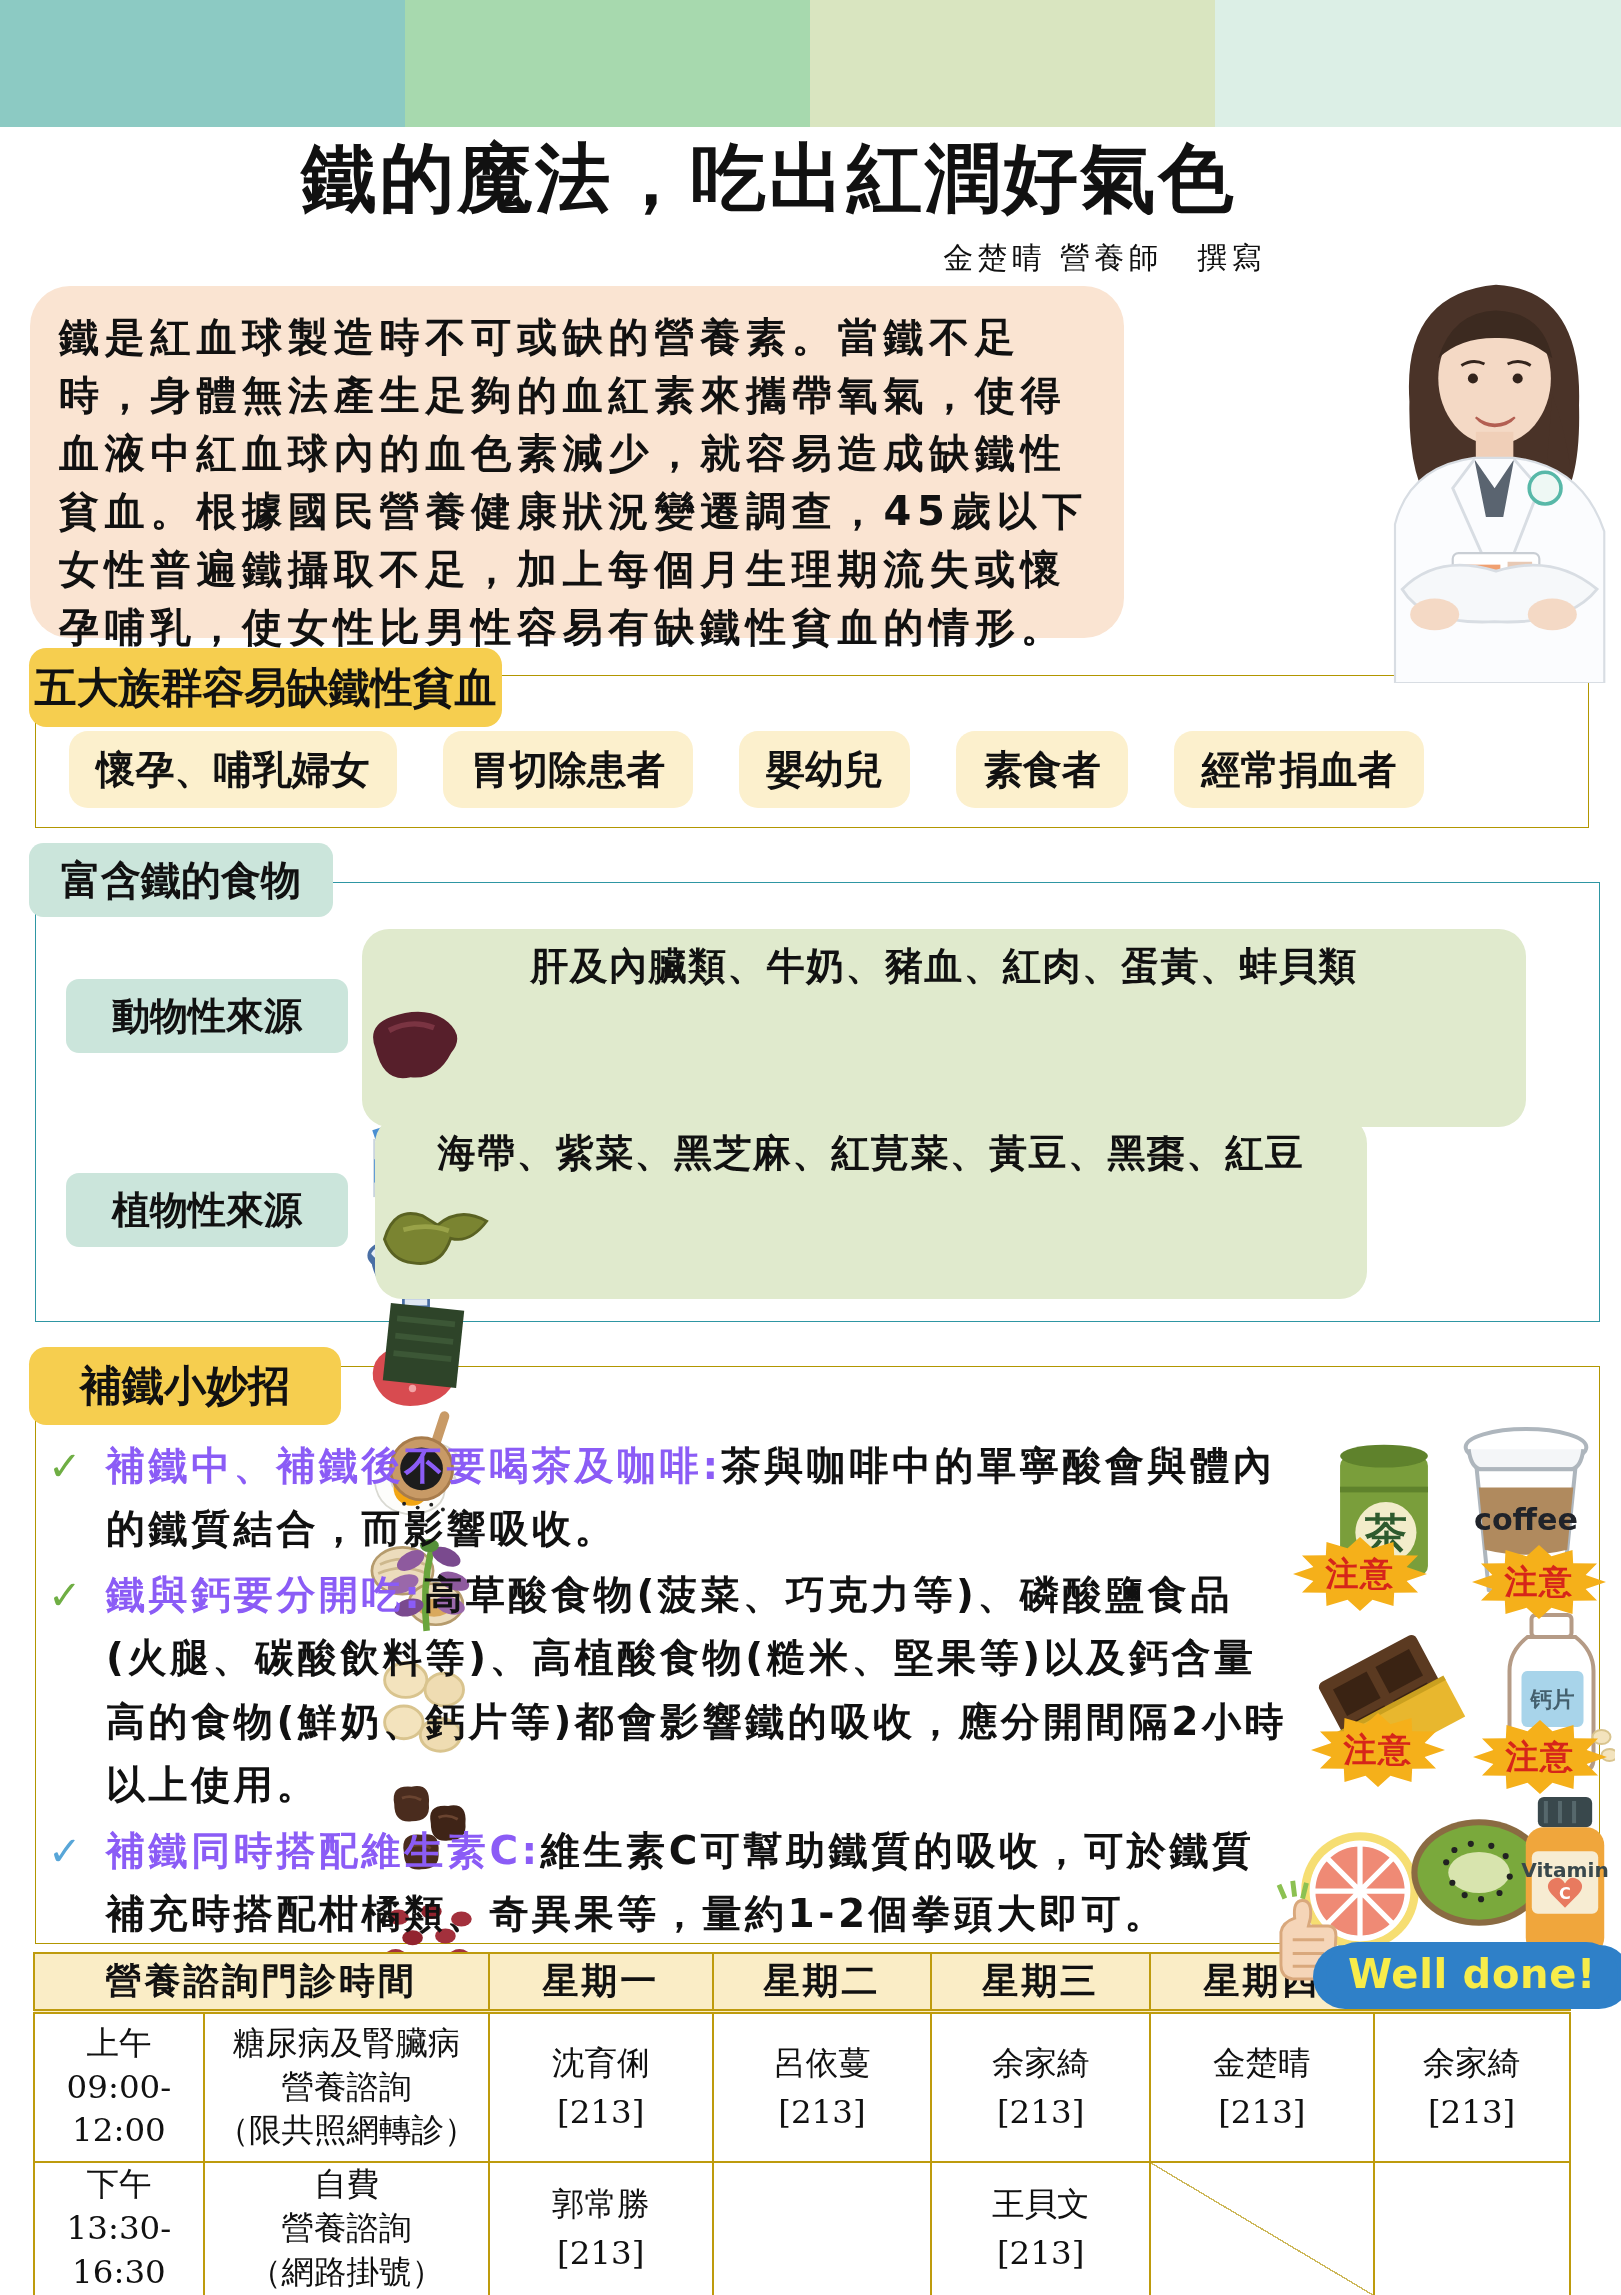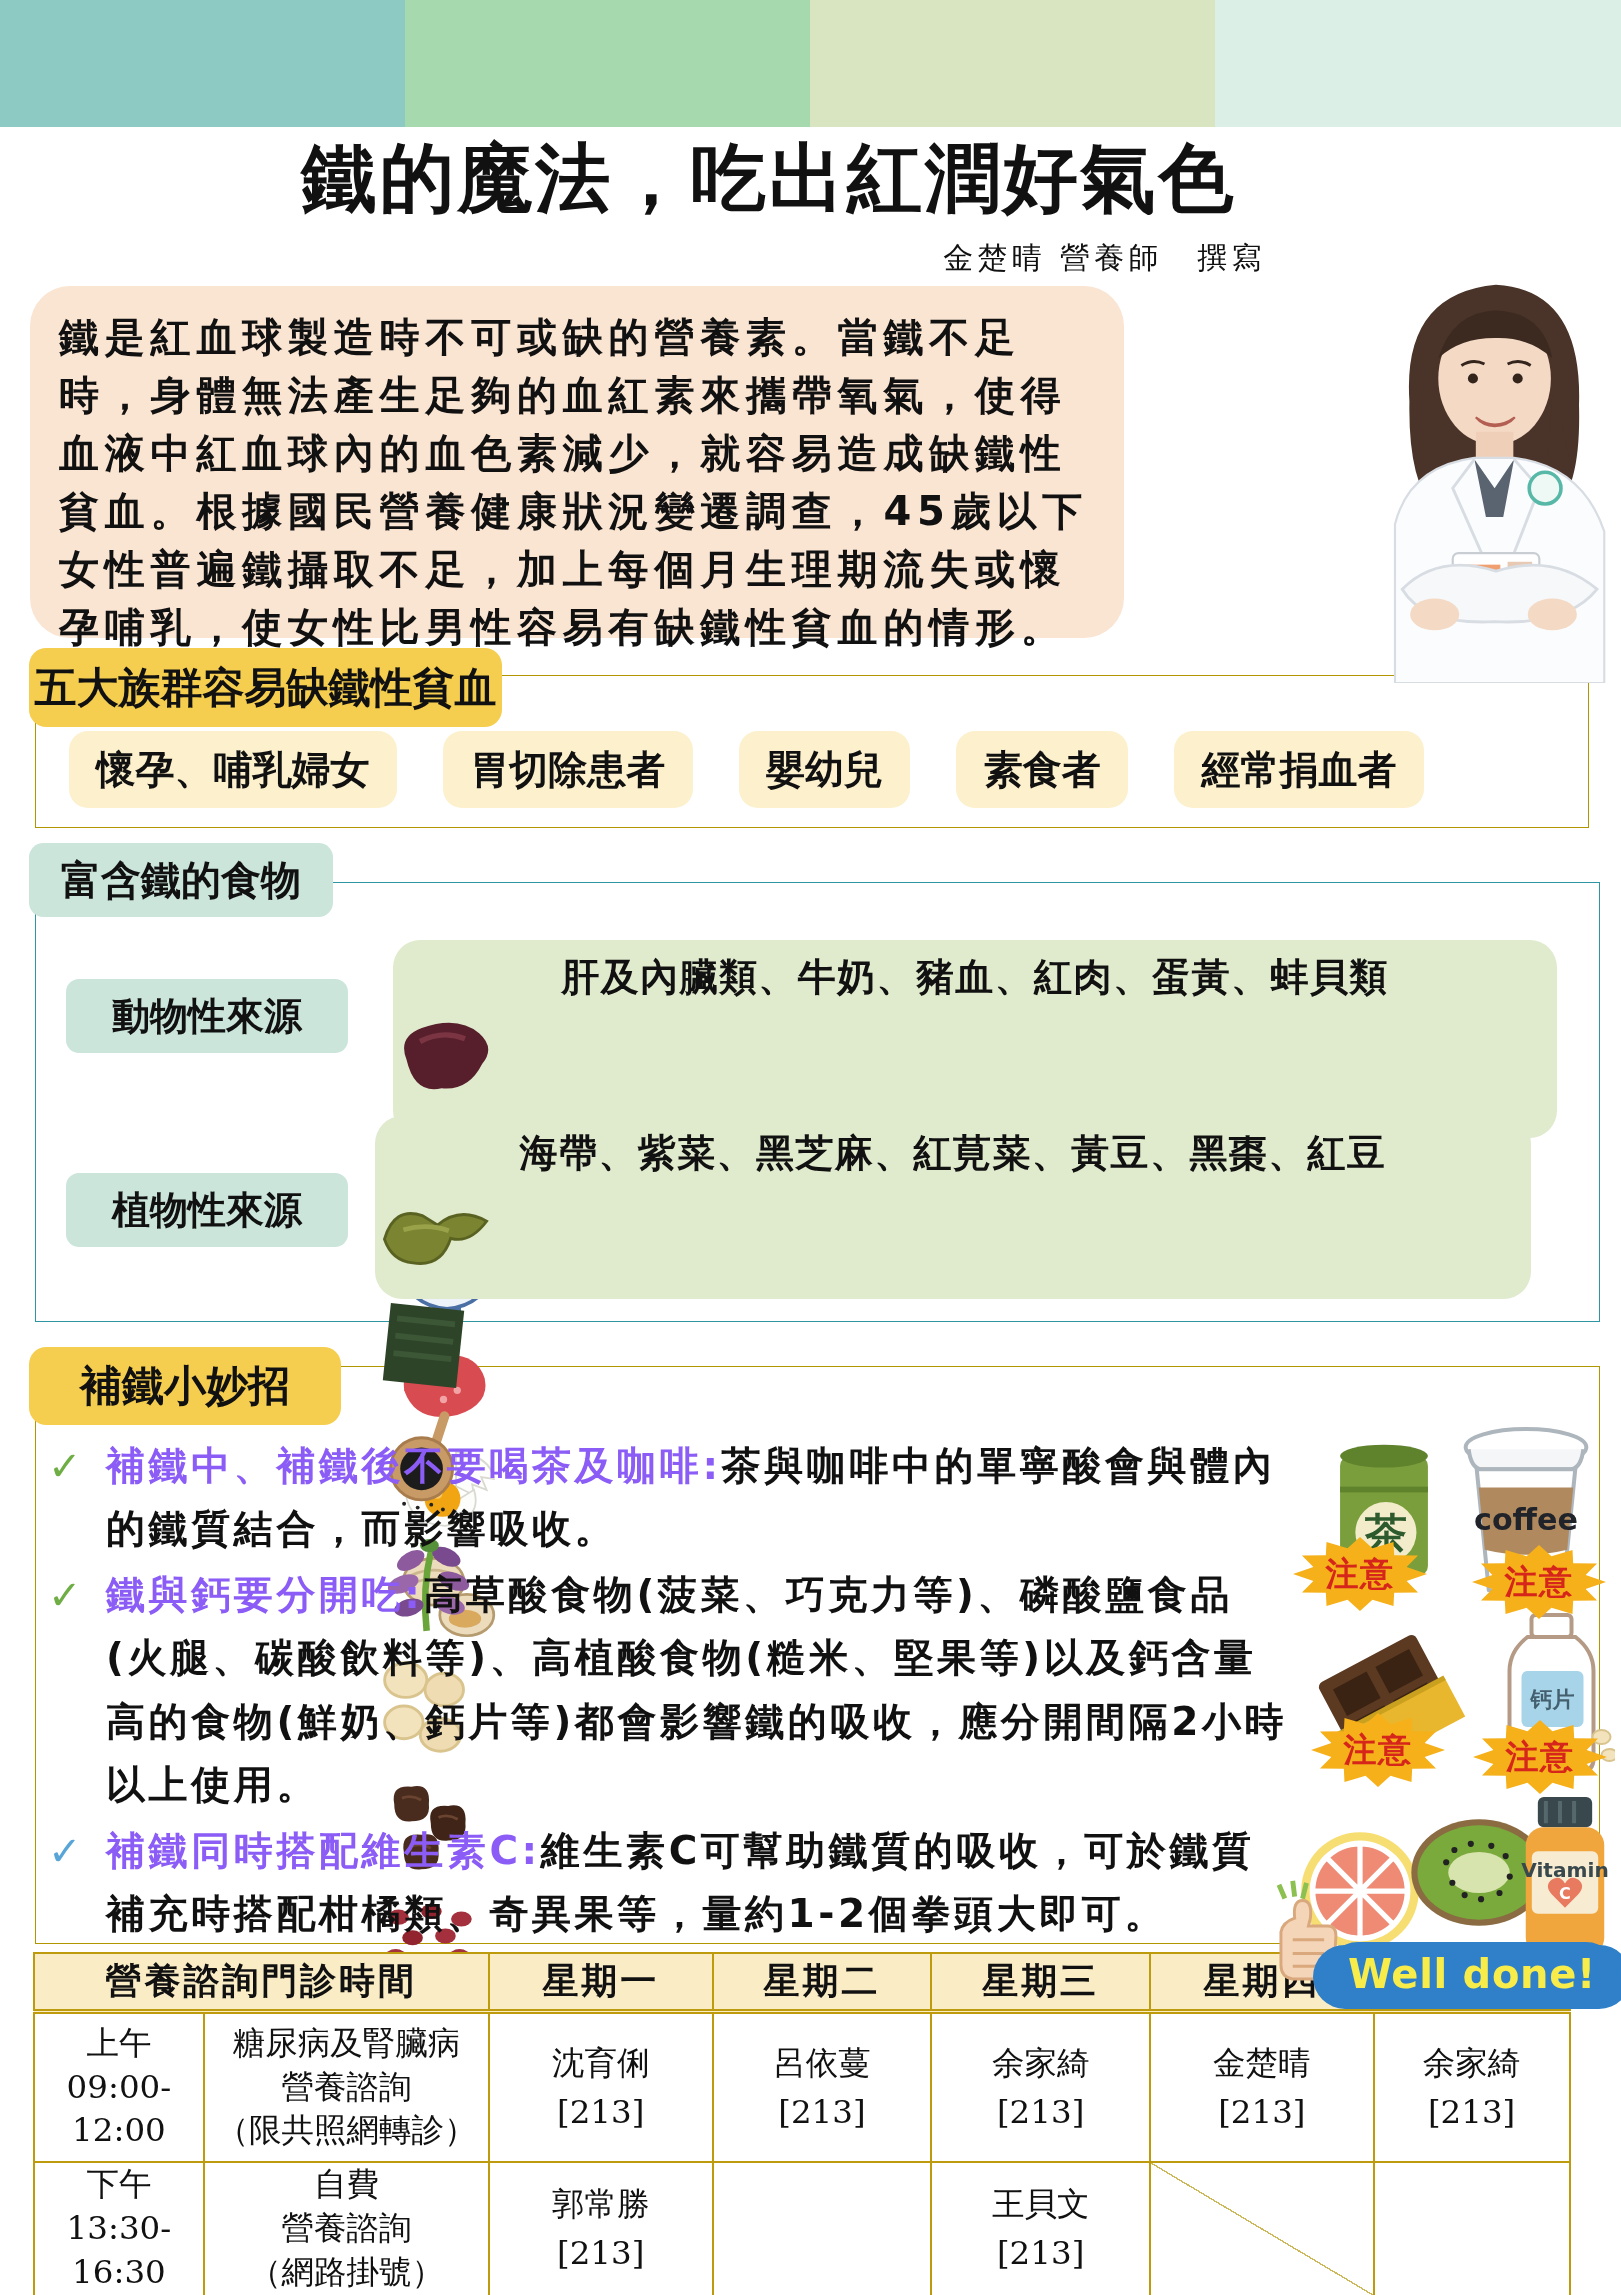--- a/index.html
+++ b/index.html
@@ -40,22 +40,22 @@
 
   .pills{position:absolute;left:69px;top:731px;width:1495px;display:flex;gap:46px;z-index:2;}
   .pill{background:#fcf0cd;border-radius:19px;height:77px;line-height:77px;
         padding:0 27.4px;font-size:39px;font-weight:700;white-space:nowrap;}
 
   .srclabel{position:absolute;background:#cbe5db;border-radius:13px;z-index:2;
             display:flex;align-items:center;justify-content:center;font-size:38px;font-weight:700;}
   .l-animal{left:66px;top:979px;width:282px;height:74px;}
   .l-plant{left:66px;top:1173px;width:282px;height:74px;}
   .panel{position:absolute;background:#e0eacd;border-radius:27.4px;z-index:1;}
-  .p-animal{left:393px;top:929px;width:1164px;height:198px;margin-top:11px;}
-  .p-plant{left:375px;top:1116px;width:1156px;height:183px;}
+  .p-animal{left:362px;top:929px;width:1164px;height:198px;}
+  .p-plant{left:375px;top:1116px;width:992px;height:183px;}
   .panel .ptitle{text-align:center;font-size:38px;font-weight:700;padding-top:11.6px;letter-spacing:1.4px;}
   .icons{display:flex;justify-content:center;align-items:flex-start;gap:14px;margin-top:7.2px;flex-direction:column;}
   .icons svg{display:block;}
 
   
   .tips{position:absolute;left:48px;top:1434px;width:1245px;z-index:2;}
   .tip{position:relative;padding-left:58px;font-size:39px;font-weight:700;
        line-height:1.62;letter-spacing:3.6px;margin-bottom:2.9px;}
   .tick{position:absolute;left:0;top:0;font-size:40px;}
   .tip1 .tick,.tip2 .tick{color:#6fae44;}

